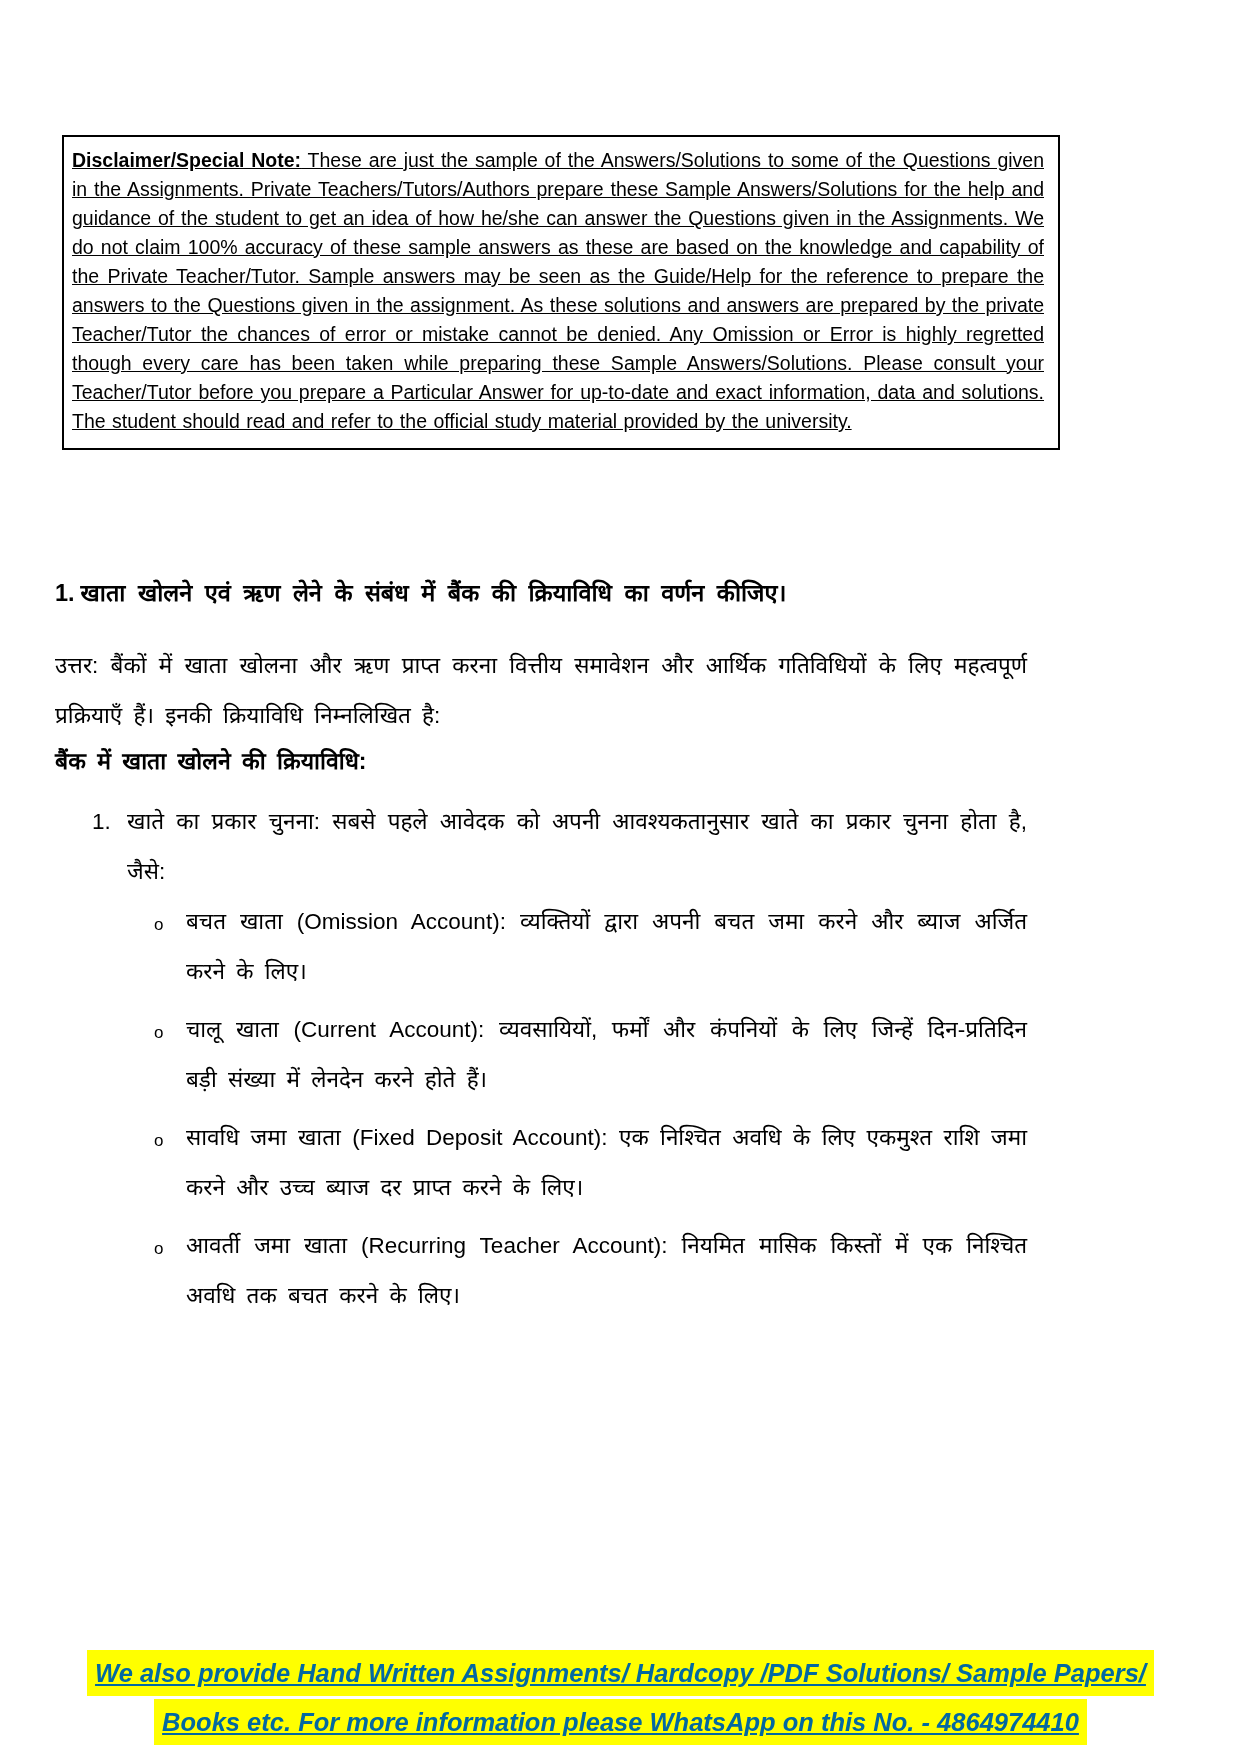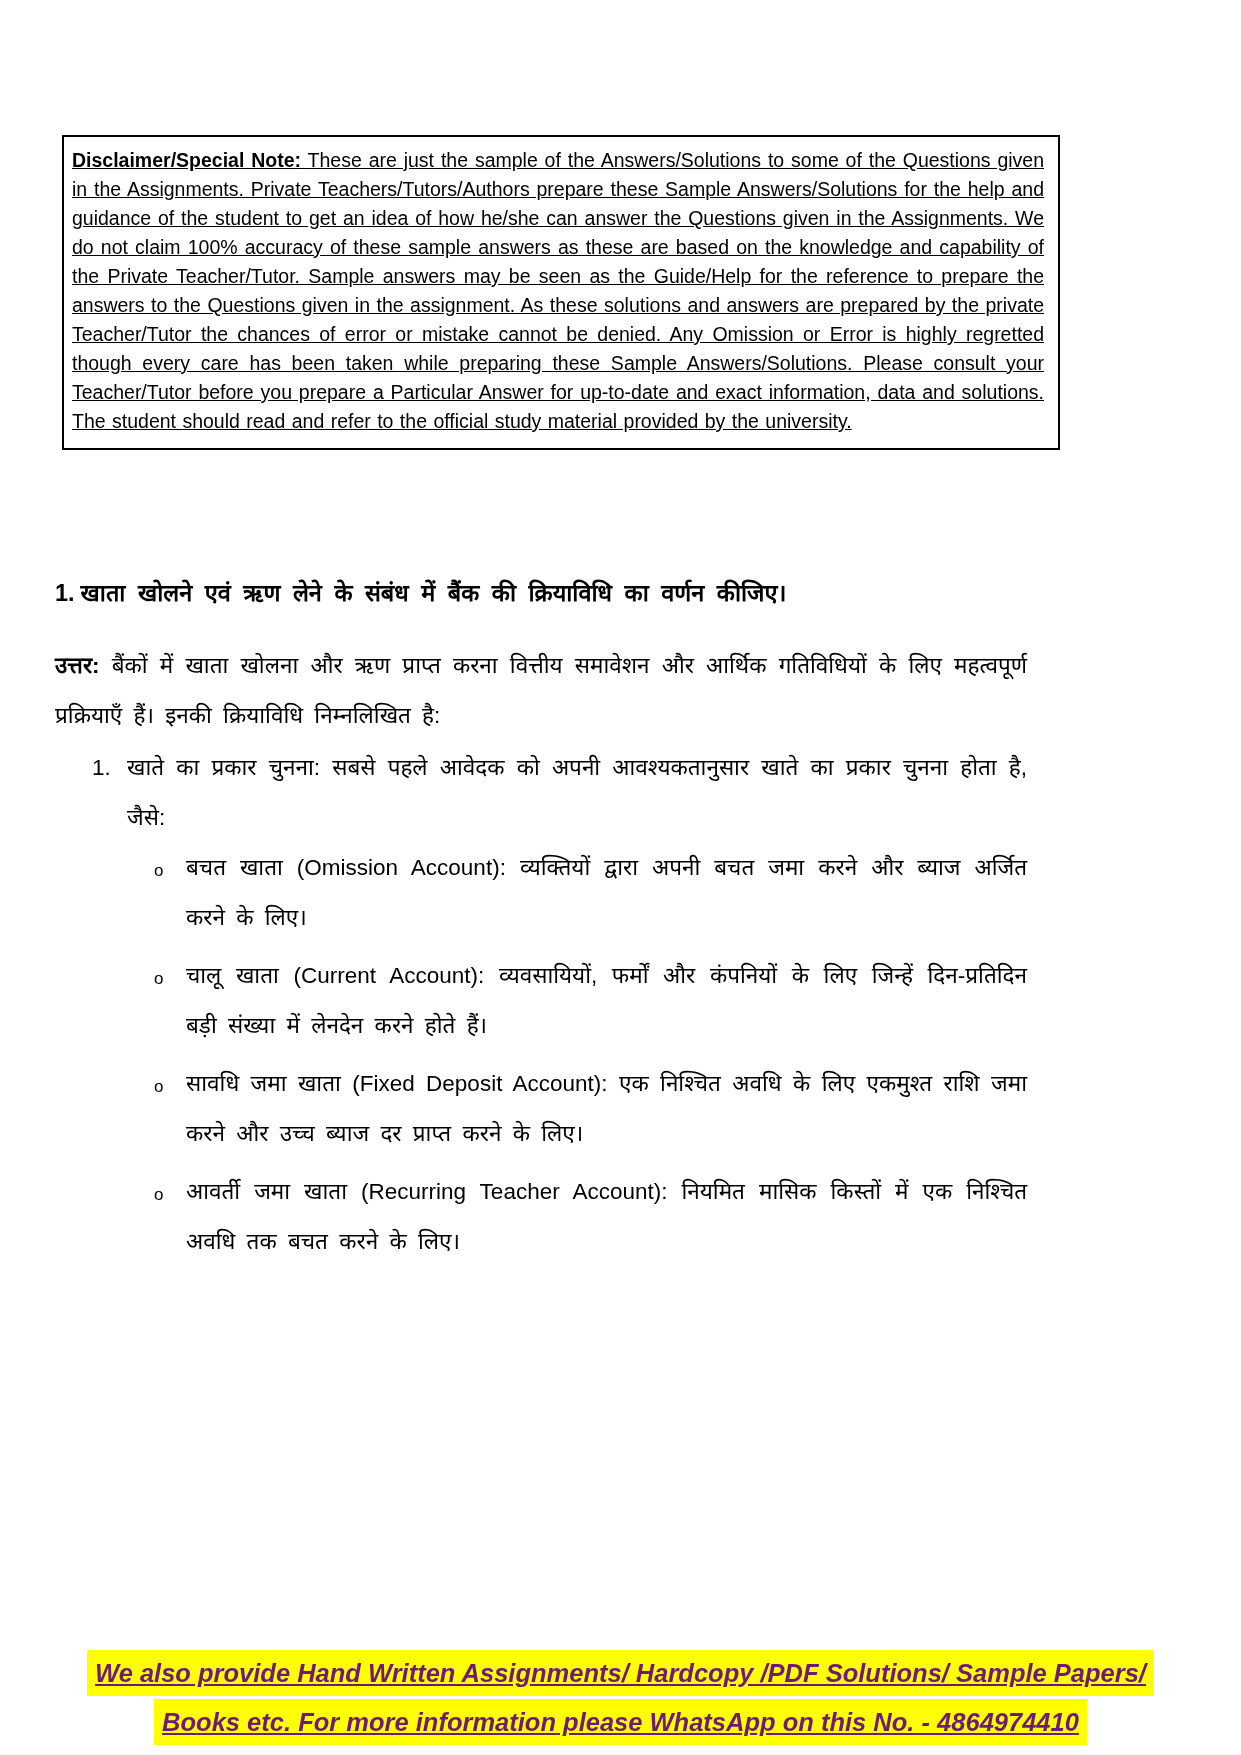--- a/index.html
+++ b/index.html
@@ -50,21 +50,21 @@
     margin-bottom: 30px;
   }
   .question-heading .qnum { margin-right: 6px; }
   .hindi-para {
     font-size: 22.5px;
     line-height: 50px;
     text-align: justify;
     word-spacing: 5px;
   }
   .hindi-para.intro { margin-bottom: 2px; }
-  .hindi-para .lead { font-weight: bold; }
+  .hindi-para .lead { font-weight: normal; }
   .subheading {
     font-size: 23px;
     font-weight: bold;
     line-height: 36px;
     word-spacing: 5px;
     margin-bottom: 18px;
   }
   .answer-para { margin-bottom: 6px; }
 
   .num-item {
@@ -102,21 +102,21 @@
     position: absolute;
     top: 1650px;
     left: 0;
     width: 100%;
     text-align: center;
     line-height: 44px;
   }
   .footer-line {
     display: inline-block;
     background: #ffff00;
-    color: #701a75;
+    color: #0369a1;
     font-size: 25.5px;
     font-weight: bold;
     font-style: italic;
     text-decoration: underline;
     padding: 1px 8px;
   }
 </style>
 </head>
 <body>
 
@@ -125,20 +125,21 @@
   <div class="disclaimer-box">
     <p class="disclaimer-text"><span class="lbl u">Disclaimer/Special Note:</span><span class="u"> These are just the sample of the Answers/Solutions to some of the Questions given in the Assignments. Private Teachers/Tutors/Authors prepare these Sample Answers/Solutions for the help and guidance of the student to get an idea of how he/she can answer the Questions given in the Assignments. We do not claim 100% accuracy of these sample answers as these are based on the knowledge and capability of the Private Teacher/Tutor. Sample answers may be seen as the Guide/Help for the reference to prepare the answers to the Questions given in the assignment. As these solutions and answers are prepared by the private Teacher/Tutor the chances of error or mistake cannot be denied. Any Omission or Error is highly regretted though every care has been taken while preparing these Sample Answers/Solutions. Please consult your Teacher/Tutor before you prepare a Particular Answer for up-to-date and exact information, data and solutions. The student should read and refer to the official study material provided by the university.</span></p>
   </div>
 
   <div class="content">
 
     <h1 class="question-heading"><span class="qnum">1.</span><span>खाता खोलने एवं ऋण लेने के संबंध में बैंक की क्रियाविधि का वर्णन कीजिए।</span></h1>
 
     <p class="hindi-para intro"><span class="lead">उत्तर:</span><span> बैंकों में खाता खोलना और ऋण प्राप्त करना वित्तीय समावेशन और आर्थिक गतिविधियों के लिए महत्वपूर्ण प्रक्रियाएँ हैं। इनकी क्रियाविधि निम्नलिखित है:</span></p>
 
+    <h2 class="subheading">बैंक में खाता खोलने की क्रियाविधि:</h2>
 
 
     <div class="num-item">
       <span class="num">1.</span><span class="lead">खाते का प्रकार चुनना:</span><span> सबसे पहले आवेदक को अपनी आवश्यकतानुसार खाते का प्रकार चुनना होता है, जैसे:</span>
     </div>
 
     <div class="sub-item">
       <span class="marker">o</span><span class="lead">बचत खाता (Omission Account):</span><span> व्यक्तियों द्वारा अपनी बचत जमा करने और ब्याज अर्जित करने के लिए।</span>
     </div>
 

